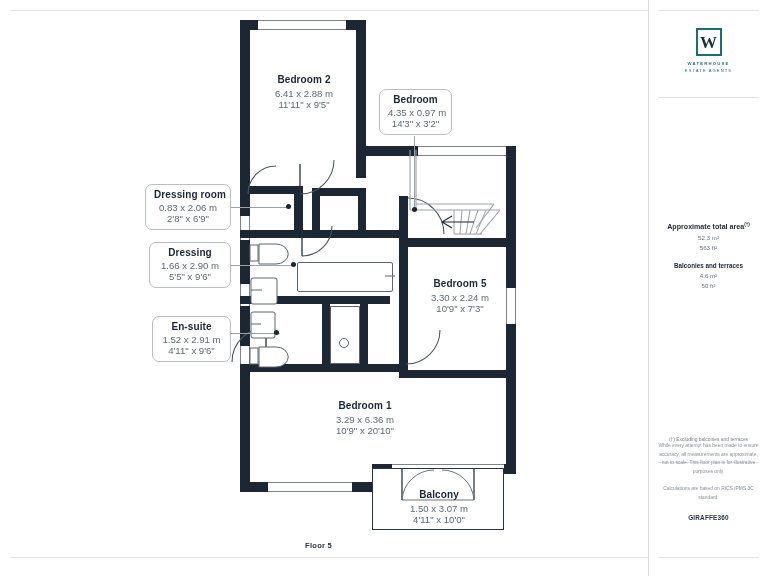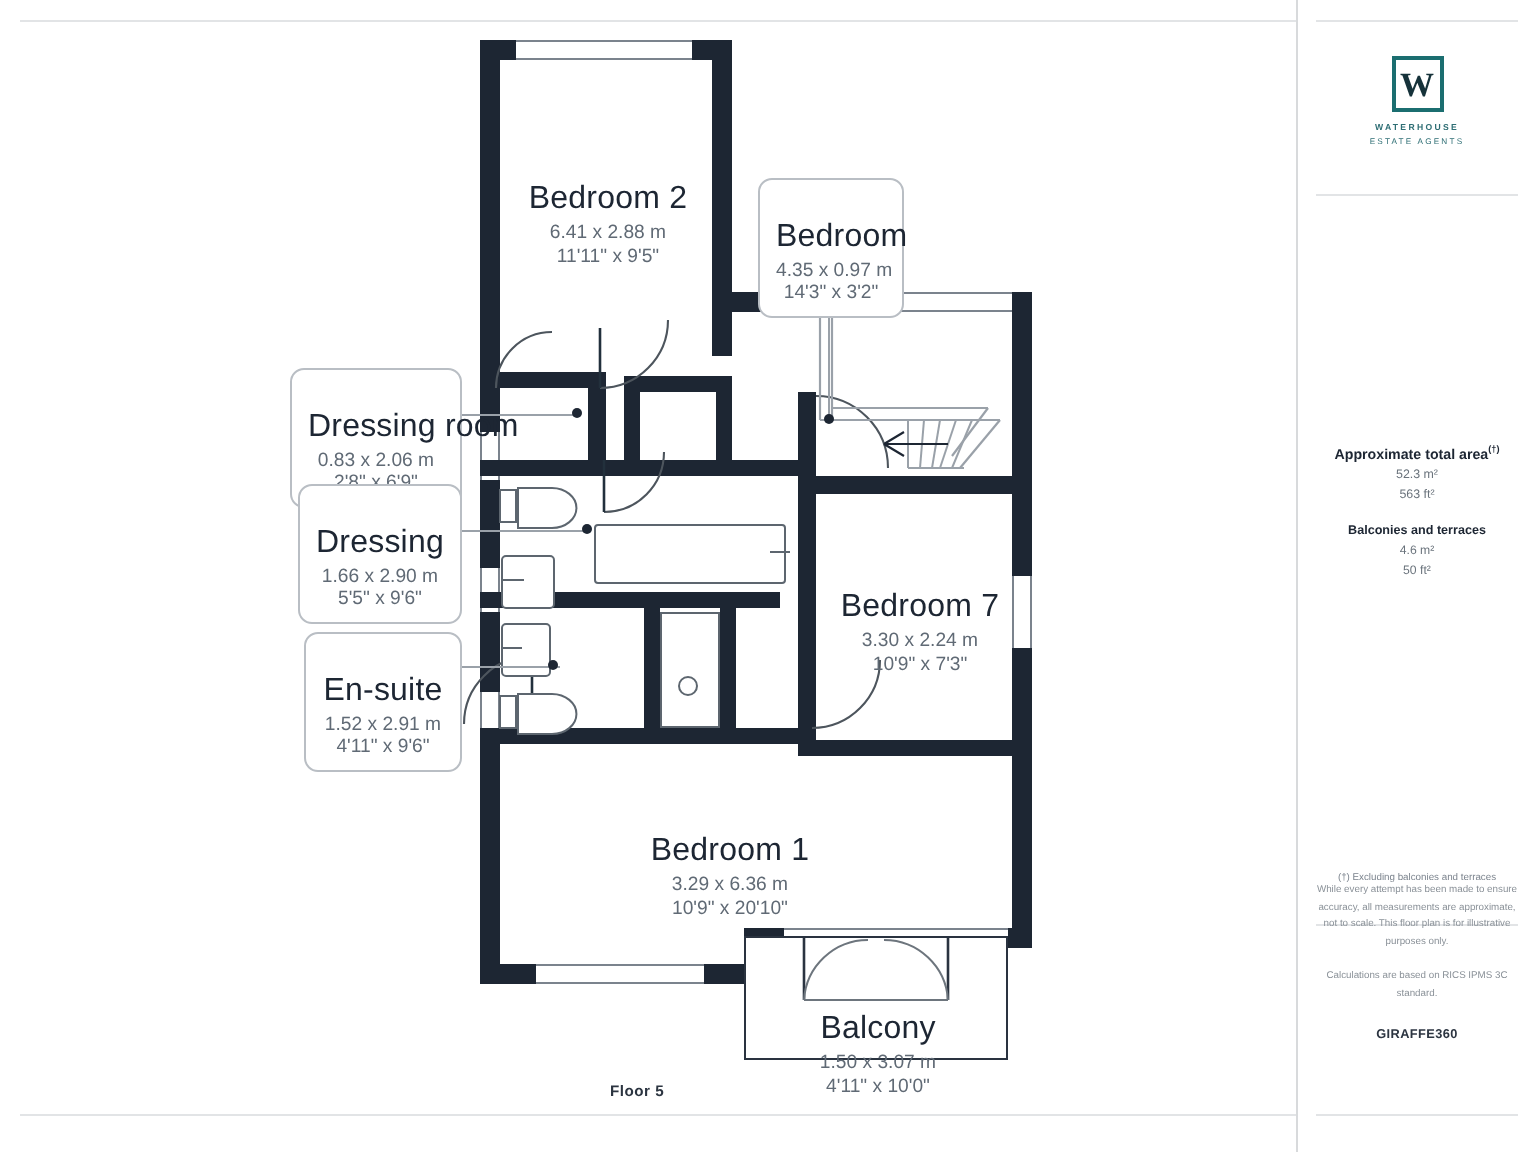--- a/index.html
+++ b/index.html
@@ -106,26 +106,25 @@
     z-index: 40;
   }
   .label-plain {
     position: absolute;
     text-align: center;
     line-height: 1.25;
     z-index: 40;
   }
   .rm-name {
     display: block;
-    font-size: 16px;
-    font-weight: normal;
+    font-size: 10px;
+    font-weight: bold;
     color: #1d2633;
     letter-spacing: 0.1px;
     white-space: nowrap;
-    margin-top: 16px;
   }
   .rm-dim {
     display: block;
     font-size: 9.6px;
     color: #606a75;
     white-space: nowrap;
     margin-top: 1px;
   }
   .rm-dim2 { margin-top: 0px; }
 
@@ -405,21 +404,21 @@
       <span class="rm-dim rm-dim2">5'5" x 9'6"</span>
     </div>
 
     <div class="label-box" style="left:152px; top:316px; width:79px;">
       <span class="rm-name">En-suite</span>
       <span class="rm-dim">1.52 x 2.91 m</span>
       <span class="rm-dim rm-dim2">4'11" x 9'6"</span>
     </div>
 
     <div class="label-plain" style="left:404px; top:278px; width:112px;">
-      <span class="rm-name">Bedroom 7</span>
+      <span class="rm-name">Bedroom 5</span>
       <span class="rm-dim">3.30 x 2.24 m</span>
       <span class="rm-dim rm-dim2">10'9" x 7'3"</span>
     </div>
 
     <div class="label-plain" style="left:300px; top:400px; width:130px;">
       <span class="rm-name">Bedroom 1</span>
       <span class="rm-dim">3.29 x 6.36 m</span>
       <span class="rm-dim rm-dim2">10'9" x 20'10"</span>
     </div>
 

